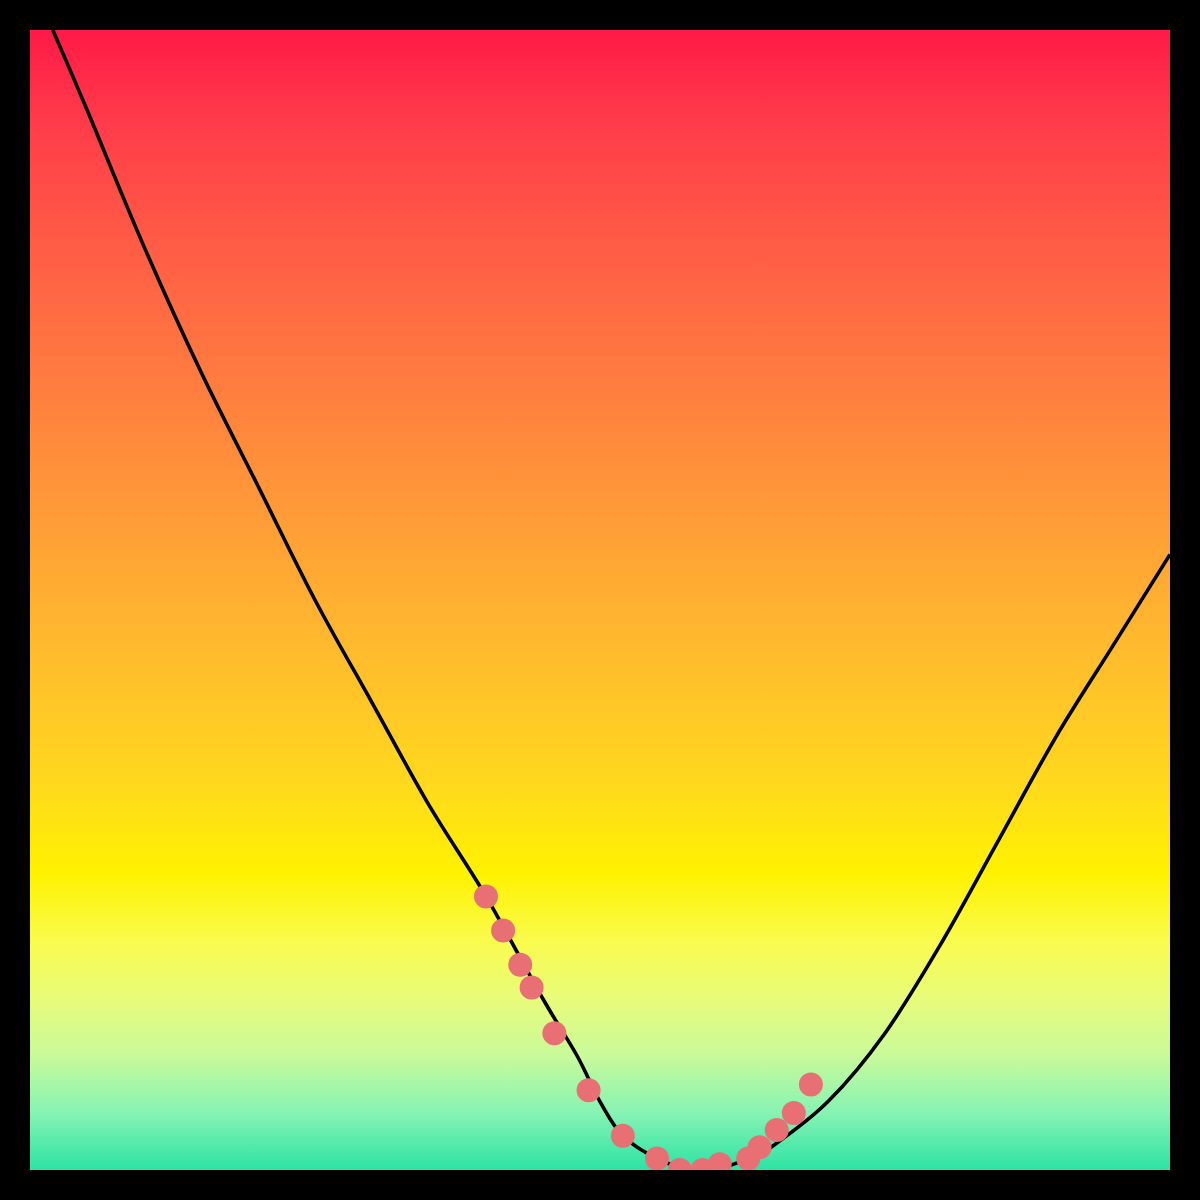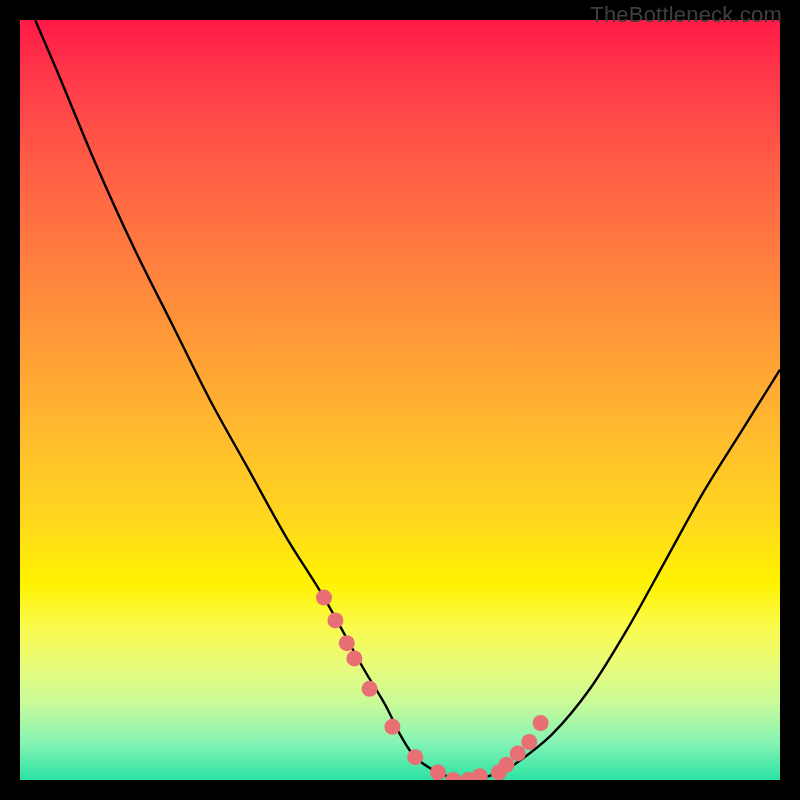--- a/index.html
+++ b/index.html
@@ -56,21 +56,20 @@
     width: 760px;
     height: 760px;
     z-index: 2;
   }
 </style>
 </head>
 <body>
 
 <div class="wrap">
 
-  <div class="watermark">TheBottleneck.com</div>
 
   <div class="plot-area">
     <svg class="curve" viewBox="0 0 760 760" preserveAspectRatio="none">
       <path d="M 15.20 0.00 C 19.00 8.87, 27.87 29.13, 38.00 53.20 C 48.13 77.27, 63.33 115.27, 76.00 144.40 C 88.67 173.53, 101.33 201.40, 114.00 228.00 C 126.67 254.60, 139.33 278.67, 152.00 304.00 C 164.67 329.33, 177.33 355.93, 190.00 380.00 C 202.67 404.07, 215.33 425.60, 228.00 448.40 C 240.67 471.20, 253.33 495.27, 266.00 516.80 C 278.67 538.33, 291.33 556.07, 304.00 577.60 C 316.67 599.13, 331.87 628.27, 342.00 646.00 C 352.13 663.73, 358.47 672.60, 364.80 684.00 C 371.13 695.40, 374.93 705.53, 380.00 714.40 C 385.07 723.27, 388.87 730.87, 395.20 737.20 C 401.53 743.53, 410.40 748.60, 418.00 752.40 C 425.60 756.20, 434.47 758.73, 440.80 760.00 C 447.13 761.27, 449.67 761.27, 456.00 760.00 C 462.33 758.73, 472.47 754.93, 478.80 752.40 C 485.13 749.87, 485.13 751.13, 494.00 744.80 C 502.87 738.47, 519.33 727.07, 532.00 714.40 C 544.67 701.73, 557.33 686.53, 570.00 668.80 C 582.67 651.07, 595.33 629.53, 608.00 608.00 C 620.67 586.47, 633.33 562.40, 646.00 539.60 C 658.67 516.80, 671.33 492.73, 684.00 471.20 C 696.67 449.67, 709.33 430.67, 722.00 410.40 C 734.67 390.13, 753.67 359.73, 760.00 349.60" fill="none" stroke="#000" stroke-width="2.4" id="curvePath"></path>
       <g id="dots">
           <circle cx="304.00" cy="577.60" r="8" fill="#e86f74"></circle>
           <circle cx="315.40" cy="600.40" r="8" fill="#e86f74"></circle>
           <circle cx="326.80" cy="623.20" r="8" fill="#e86f74"></circle>
           <circle cx="334.40" cy="638.40" r="8" fill="#e86f74"></circle>
           <circle cx="349.60" cy="668.80" r="8" fill="#e86f74"></circle>

